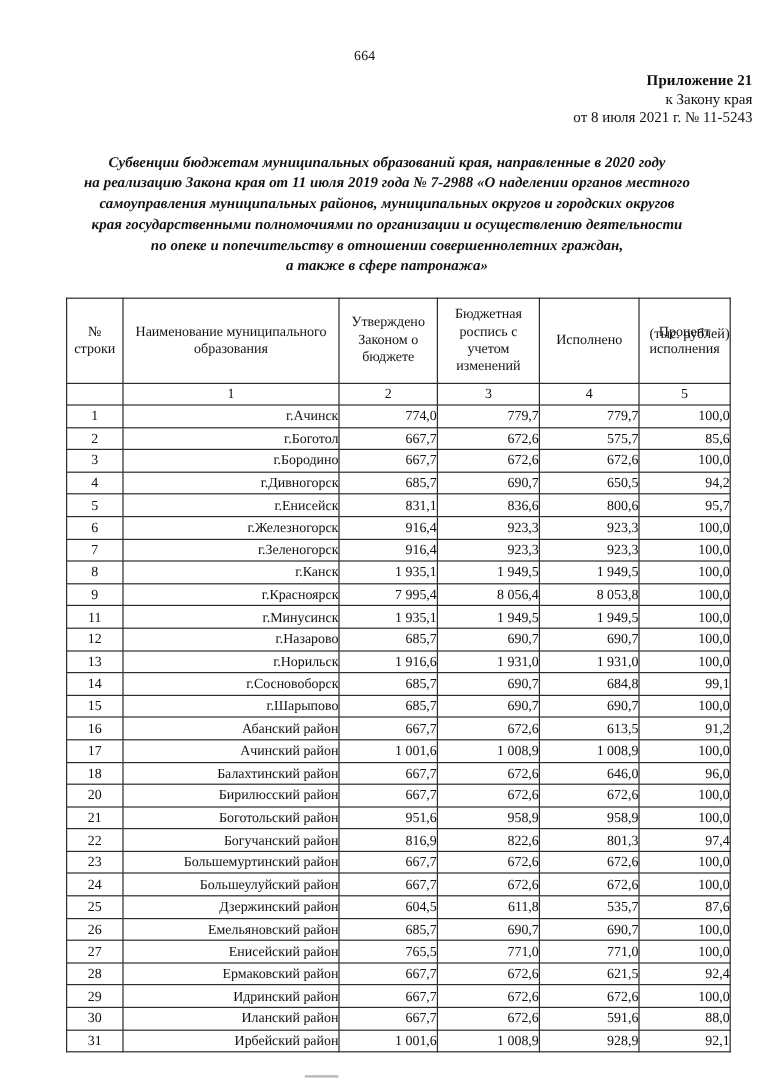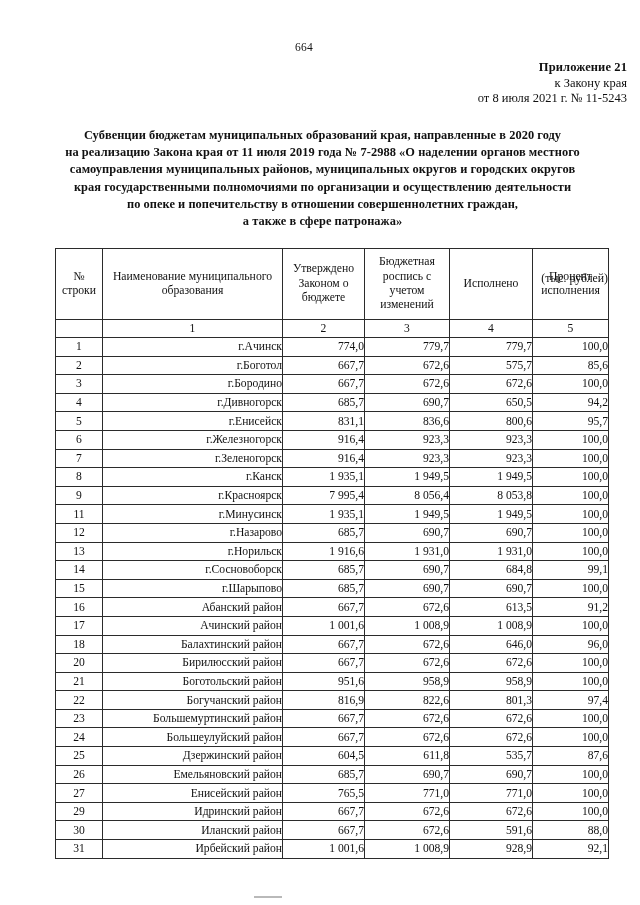--- a/index.html
+++ b/index.html
@@ -57,21 +57,21 @@
     position: absolute;
     left: 50px;
     top: 127px;
     width: 545px;
     text-align: center;
     font-size: 12.4px;
     font-weight: bold;
     line-height: 17.2px;
     letter-spacing: 0.05px;
   }
-  .doc-title div { white-space: nowrap; }
+  .doc-title div { white-space: nowrap; font-style: italic; }
 
   
   .units-note {
     position: absolute;
     left: 0;
     top: 230px;
     width: 608px;
     text-align: right;
     font-size: 11.8px;
     margin-top: 41px;
@@ -420,20 +420,28 @@
           </tr>
           <tr>
             <td class="cell-num">27</td>
             <td class="cell-name">Енисейский район</td>
             <td class="cell-val">765,5</td>
             <td class="cell-val">771,0</td>
             <td class="cell-val">771,0</td>
             <td class="cell-val">100,0</td>
           </tr>
           <tr>
+            <td class="cell-num">28</td>
+            <td class="cell-name">Ермаковский район</td>
+            <td class="cell-val">667,7</td>
+            <td class="cell-val">672,6</td>
+            <td class="cell-val">621,5</td>
+            <td class="cell-val">92,4</td>
+          </tr>
+          <tr>
             <td class="cell-num">29</td>
             <td class="cell-name">Идринский район</td>
             <td class="cell-val">667,7</td>
             <td class="cell-val">672,6</td>
             <td class="cell-val">672,6</td>
             <td class="cell-val">100,0</td>
           </tr>
           <tr>
             <td class="cell-num">30</td>
             <td class="cell-name">Иланский район</td>

